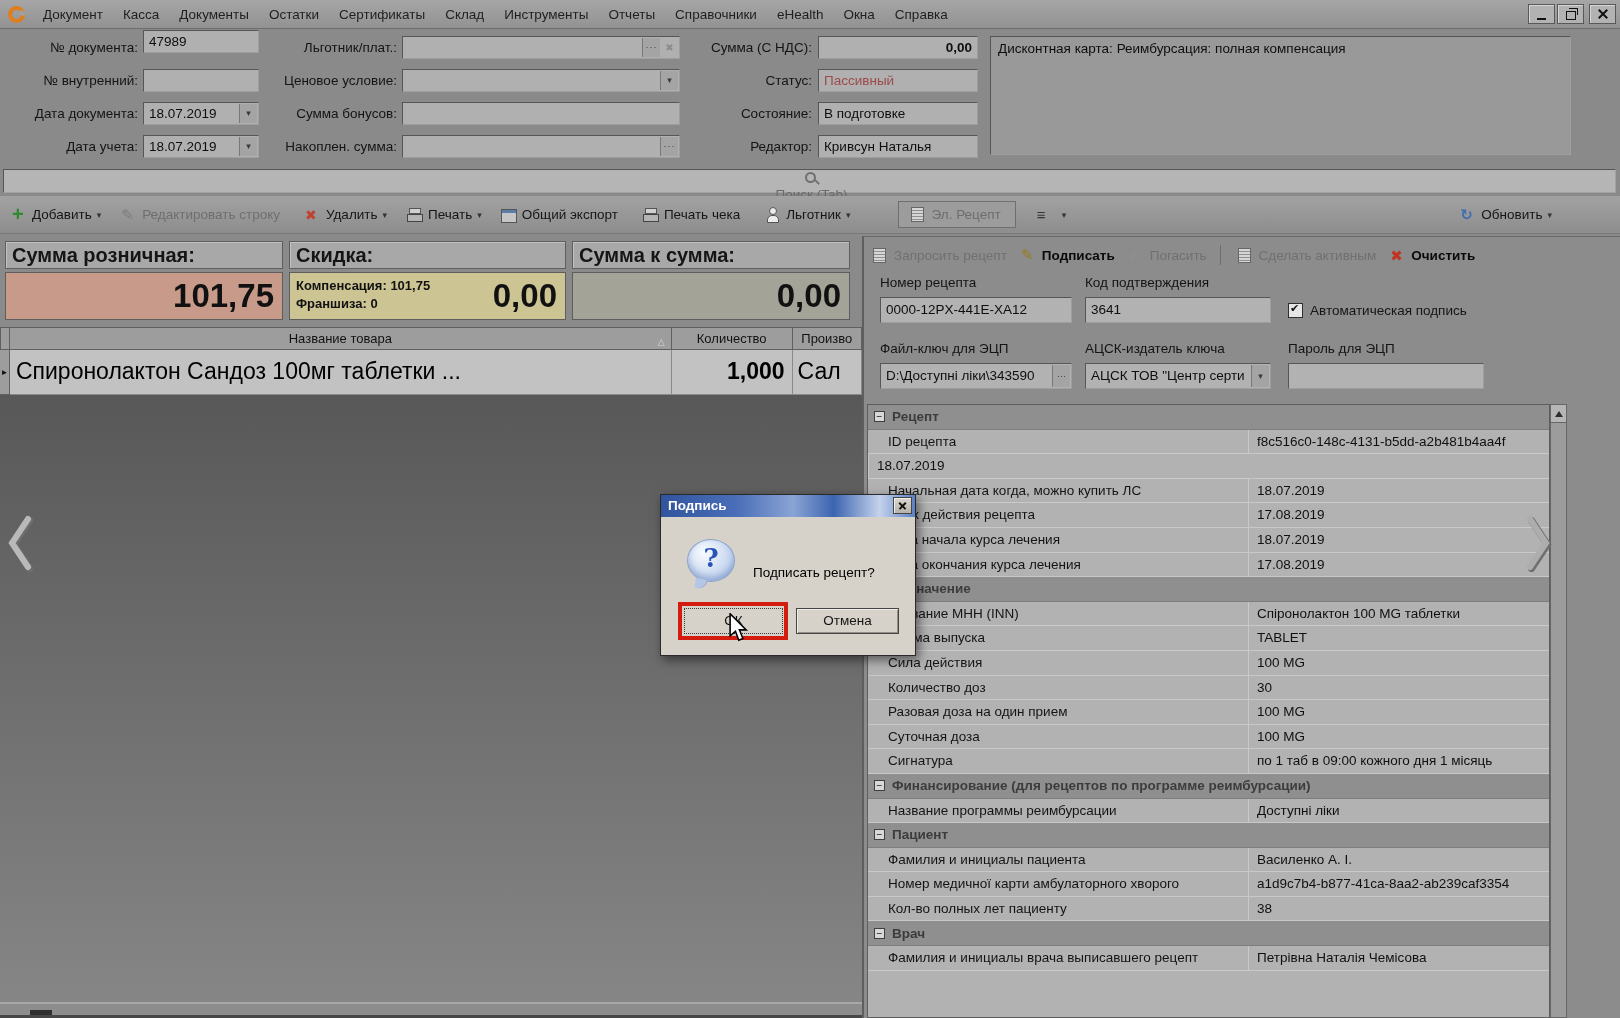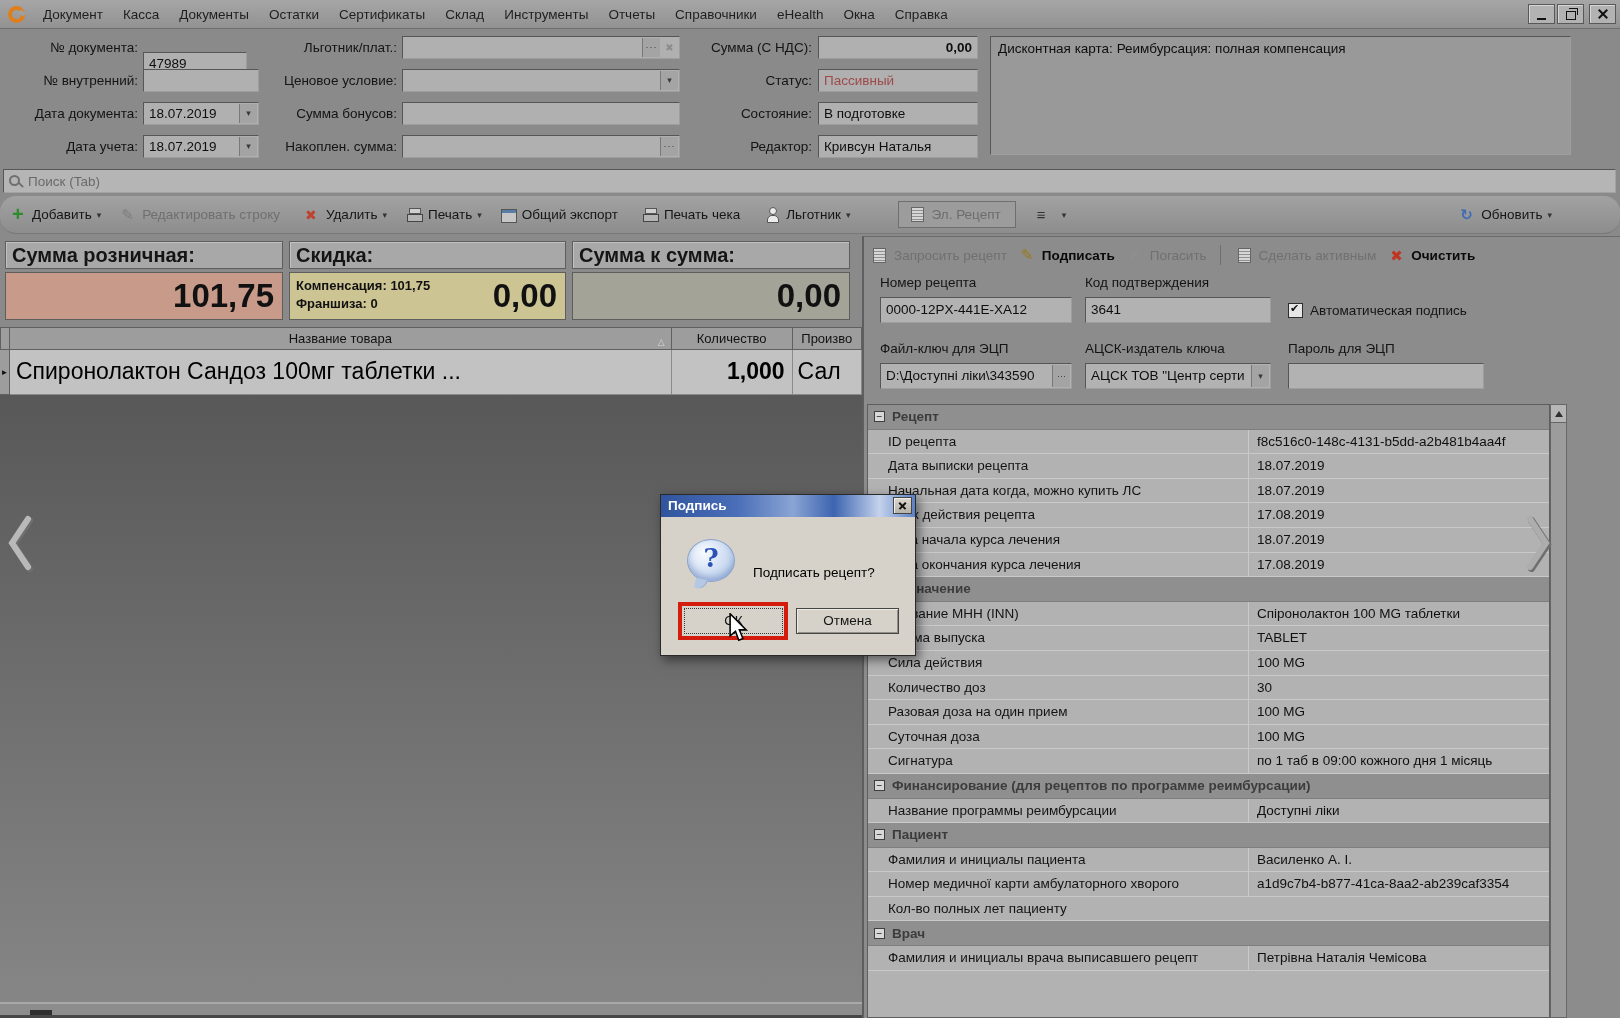--- a/index.html
+++ b/index.html
@@ -39,31 +39,31 @@
   .fin .xgray{right:1px;color:#8c8c8c;font-size:10px;background:transparent;border-left:none;}
   .fin .caretb{right:1px;font-size:9px;}
   .fin.rightnum{text-align:right;font-weight:bold;}
   .fin.red{color:#9e4a4a;}
   .notebox{position:absolute;left:990px;top:36px;width:581px;height:119px;box-sizing:border-box;
     background:#999999;border:1px solid;border-color:#565656 #9e9e9e #9e9e9e #565656;
     font-size:13.5px;padding:4px 7px;color:#0e0e0e;}
   
   .searchbar{position:absolute;left:3px;top:169px;width:1613px;height:24px;box-sizing:border-box;
     background:#b5b5b5;border:1px solid;border-color:#565656 #a2a2a2 #a2a2a2 #565656;
-    display:flex;align-items:center;}
+    display:flex;align-items:center;flex-direction:column;}
   .ic-search{position:relative;width:17px;height:17px;margin-left:3px;flex:none;}
   .ic-search::before{content:"";position:absolute;left:2px;top:2px;width:7px;height:7px;
     border:2px solid #6f6f6f;border-radius:50%;}
   .ic-search::after{content:"";position:absolute;left:11px;top:11px;width:6px;height:2px;
     background:#6f6f6f;transform:rotate(45deg);}
   .searchtext{font-size:13.5px;color:#6a6a6a;margin-left:4px;}
   
   .toolbar{position:absolute;left:0;top:196px;width:1620px;height:38px;
     background:linear-gradient(#a2a2a2,#8d8d8d);border-bottom:1px solid #787878;
-    display:flex;align-items:center;padding:0 10px;box-sizing:border-box;border-radius:16px;}
+    display:flex;align-items:center;padding:0 10px;box-sizing:border-box;}
   .titems{display:flex;align-items:center;gap:19px;}
   .titem{display:flex;align-items:center;gap:5px;font-size:13.5px;color:#161616;cursor:default;white-space:nowrap;}
   .titem.disabled{color:#6f6f6f;}
   .titem.boxed{border:1px solid #6f6f6f;background:#9c9c9c;padding:4px 9px;color:#6d6d6d;margin-left:28px;}
   .titem .caret{font-size:9px;color:#333;}
   .titem.disabled .caret{color:#777;}
   .trefresh{margin-left:auto;margin-right:58px;display:flex;align-items:center;gap:5px;font-size:13.5px;}
   
   .ic{position:relative;display:inline-block;width:17px;height:16px;flex:none;}
   .ic.plus::before{content:"+";position:absolute;left:2px;top:-4px;font-size:20px;font-weight:bold;color:#2e8b2e;}
@@ -221,21 +221,21 @@
       <span class="wb wb-rest">
           <i></i>
         </span>
       <span class="wb wb-close">
           <i></i>
         </span>
     </div>
   </div>
 
   <div class="flab" style="left:18px;top:36px;width:120px">№ документа:</div>
-  <div class="fin" style="left:143px;top:52px;width:104px">47989</div>
+  <div class="fin" style="left:143px;top:30px;width:116px">47989</div>
   <div class="flab" style="left:18px;top:69px;width:120px">№ внутренний:</div>
   <div class="fin" style="left:143px;top:69px;width:116px"></div>
   <div class="flab" style="left:8px;top:102px;width:130px">Дата документа:</div>
   <div class="fin" style="left:143px;top:102px;width:116px"><span>18.07.2019</span><span class="fbtn caretb">▾</span></div>
   <div class="flab" style="left:8px;top:135px;width:130px">Дата учета:</div>
   <div class="fin" style="left:143px;top:135px;width:116px"><span>18.07.2019</span><span class="fbtn caretb">▾</span></div>
 
   <div class="flab" style="left:260px;top:36px;width:137px">Льготник/плат.:</div>
   <div class="fin" style="left:402px;top:36px;width:278px"><span></span><span class="fbtn dots2">···</span><span class="fbtn xgray">✖</span></div>
   <div class="flab" style="left:250px;top:69px;width:147px">Ценовое условие:</div>
@@ -431,21 +431,20 @@
 
         </div>
 
 
         <div class="drow row">
           <span class="dlabel"><span>ID рецепта</span></span>
           <span class="dvalue">f8c516c0-148c-4131-b5dd-a2b481b4aa4f</span>
         </div>
 
         <div class="drow row">
-          <span class="dlabel"><span>Дата выписки рецепта</span></span>
           <span class="dvalue">18.07.2019</span>
         </div>
 
         <div class="drow row">
           <span class="dlabel"><span>Начальная дата когда, можно купить ЛС</span></span>
           <span class="dvalue">18.07.2019</span>
         </div>
 
         <div class="drow row">
           <span class="dlabel"><span>Срок действия рецепта</span></span>
@@ -531,20 +530,21 @@
           <span class="dvalue">Василенко А. І.</span>
         </div>
 
         <div class="drow row">
           <span class="dlabel"><span>Номер медичної карти амбулаторного хворого</span></span>
           <span class="dvalue">a1d9c7b4-b877-41ca-8aa2-ab239caf3354</span>
         </div>
 
         <div class="drow row">
           <span class="dlabel"><span>Кол-во полных лет пациенту</span></span>
+          <span class="dvalue">38</span>
         </div>
 
         <div class="drow group">
           <span class="dlabel">
             <span class="minus">−</span>
             <span>Врач</span>
           </span>
 
         </div>
 

